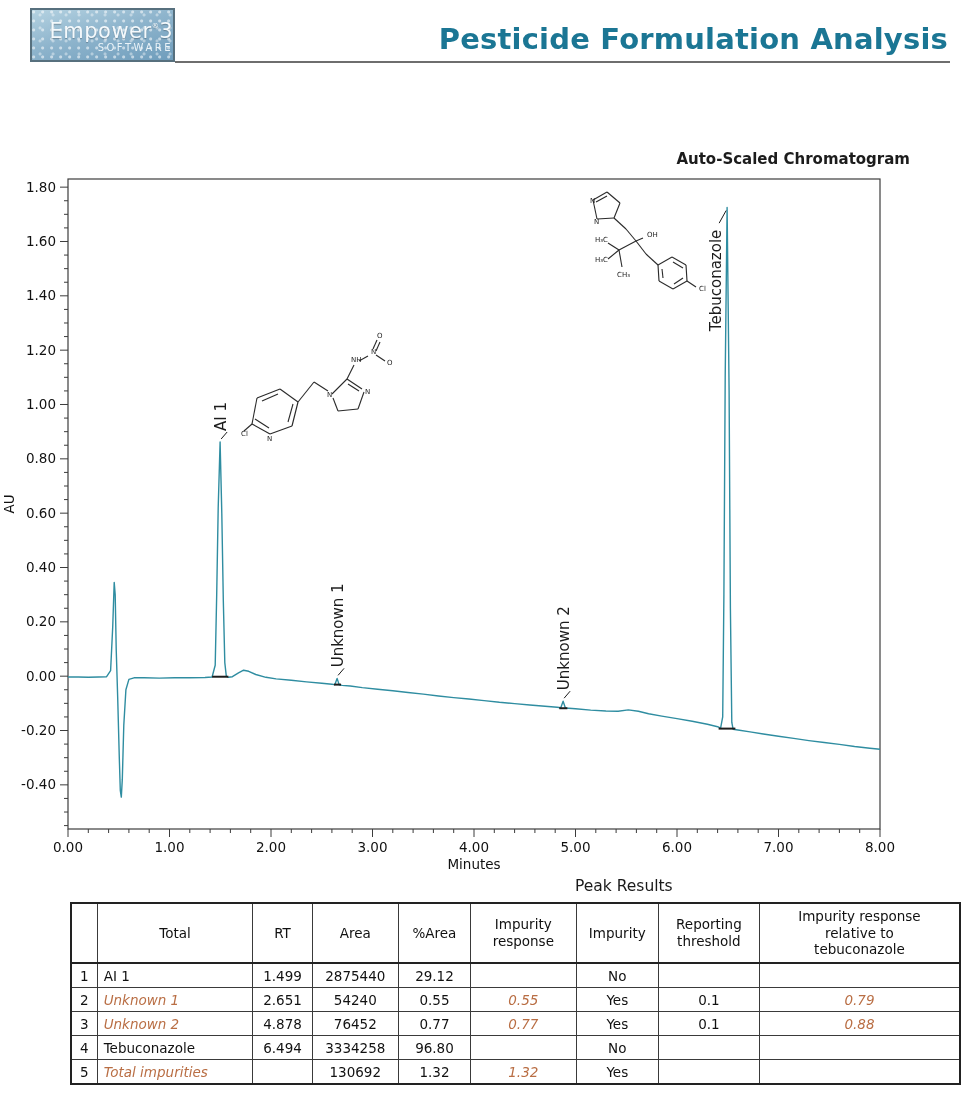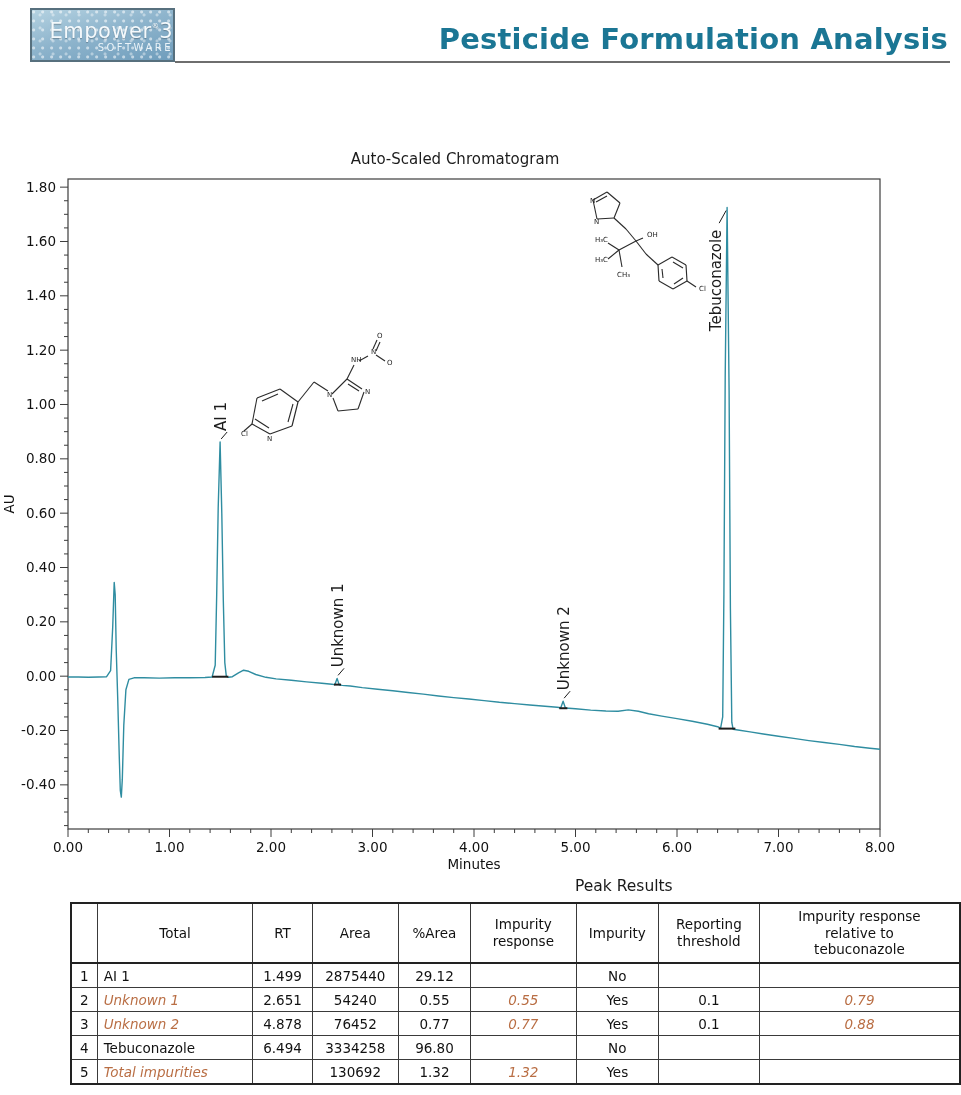--- a/index.html
+++ b/index.html
@@ -14,21 +14,21 @@
       linear-gradient(165deg,#b4d2e1 0%,#8fb5cd 45%,#6f9dbc 100%);
     background-size:9px 9px,13px 13px,100% 100%;
     color:#f4f9fc;text-align:right;}
   #logo .l1{margin-top:9px;font-size:21px;letter-spacing:.5px;text-shadow:0 1px 1px rgba(0,0,0,.25);}
   #logo .l1 sup{font-size:7px;vertical-align:10px;}
   #logo .l2{font-size:10px;letter-spacing:2.5px;margin-top:-1px;color:#eaf3f8;}
   #page-title{position:absolute;top:22px;right:13px;font-size:29px;font-weight:600;color:#1b7694;letter-spacing:.2px;margin-left:28px;}
   #header-rule{position:absolute;left:175px;top:61px;width:775px;height:2px;background:#6e6e6e;}
 
   
-  #chart-title{position:absolute;left:0;top:150px;width:910px;text-align:center;font-size:15px;color:#1c1c1c;}
+  #chart-title{position:absolute;left:0;top:150px;width:910px;text-align:right;font-size:15px;color:#1c1c1c;font-weight:bold;}
   #chart-svg{position:absolute;left:0;top:130px;}
 
   
   #table-title{position:absolute;left:575px;top:877px;font-size:15.5px;color:#1a1a1a;}
   #peak-table{position:absolute;left:70px;top:902px;border-collapse:collapse;table-layout:fixed;
     font-size:13.5px;color:#111;border:2px solid #222;}
   #peak-table th{font-weight:normal;border:1px solid #3a3a3a;border-bottom:2px solid #222;
     white-space:pre-line;text-align:center;vertical-align:middle;height:56px;line-height:1.25;padding:1px 2px;}
   #peak-table td{border:1px solid #3a3a3a;height:23px;text-align:center;padding:0 3px;overflow:hidden;}
   #peak-table td.name{text-align:left;padding-left:6px;}

